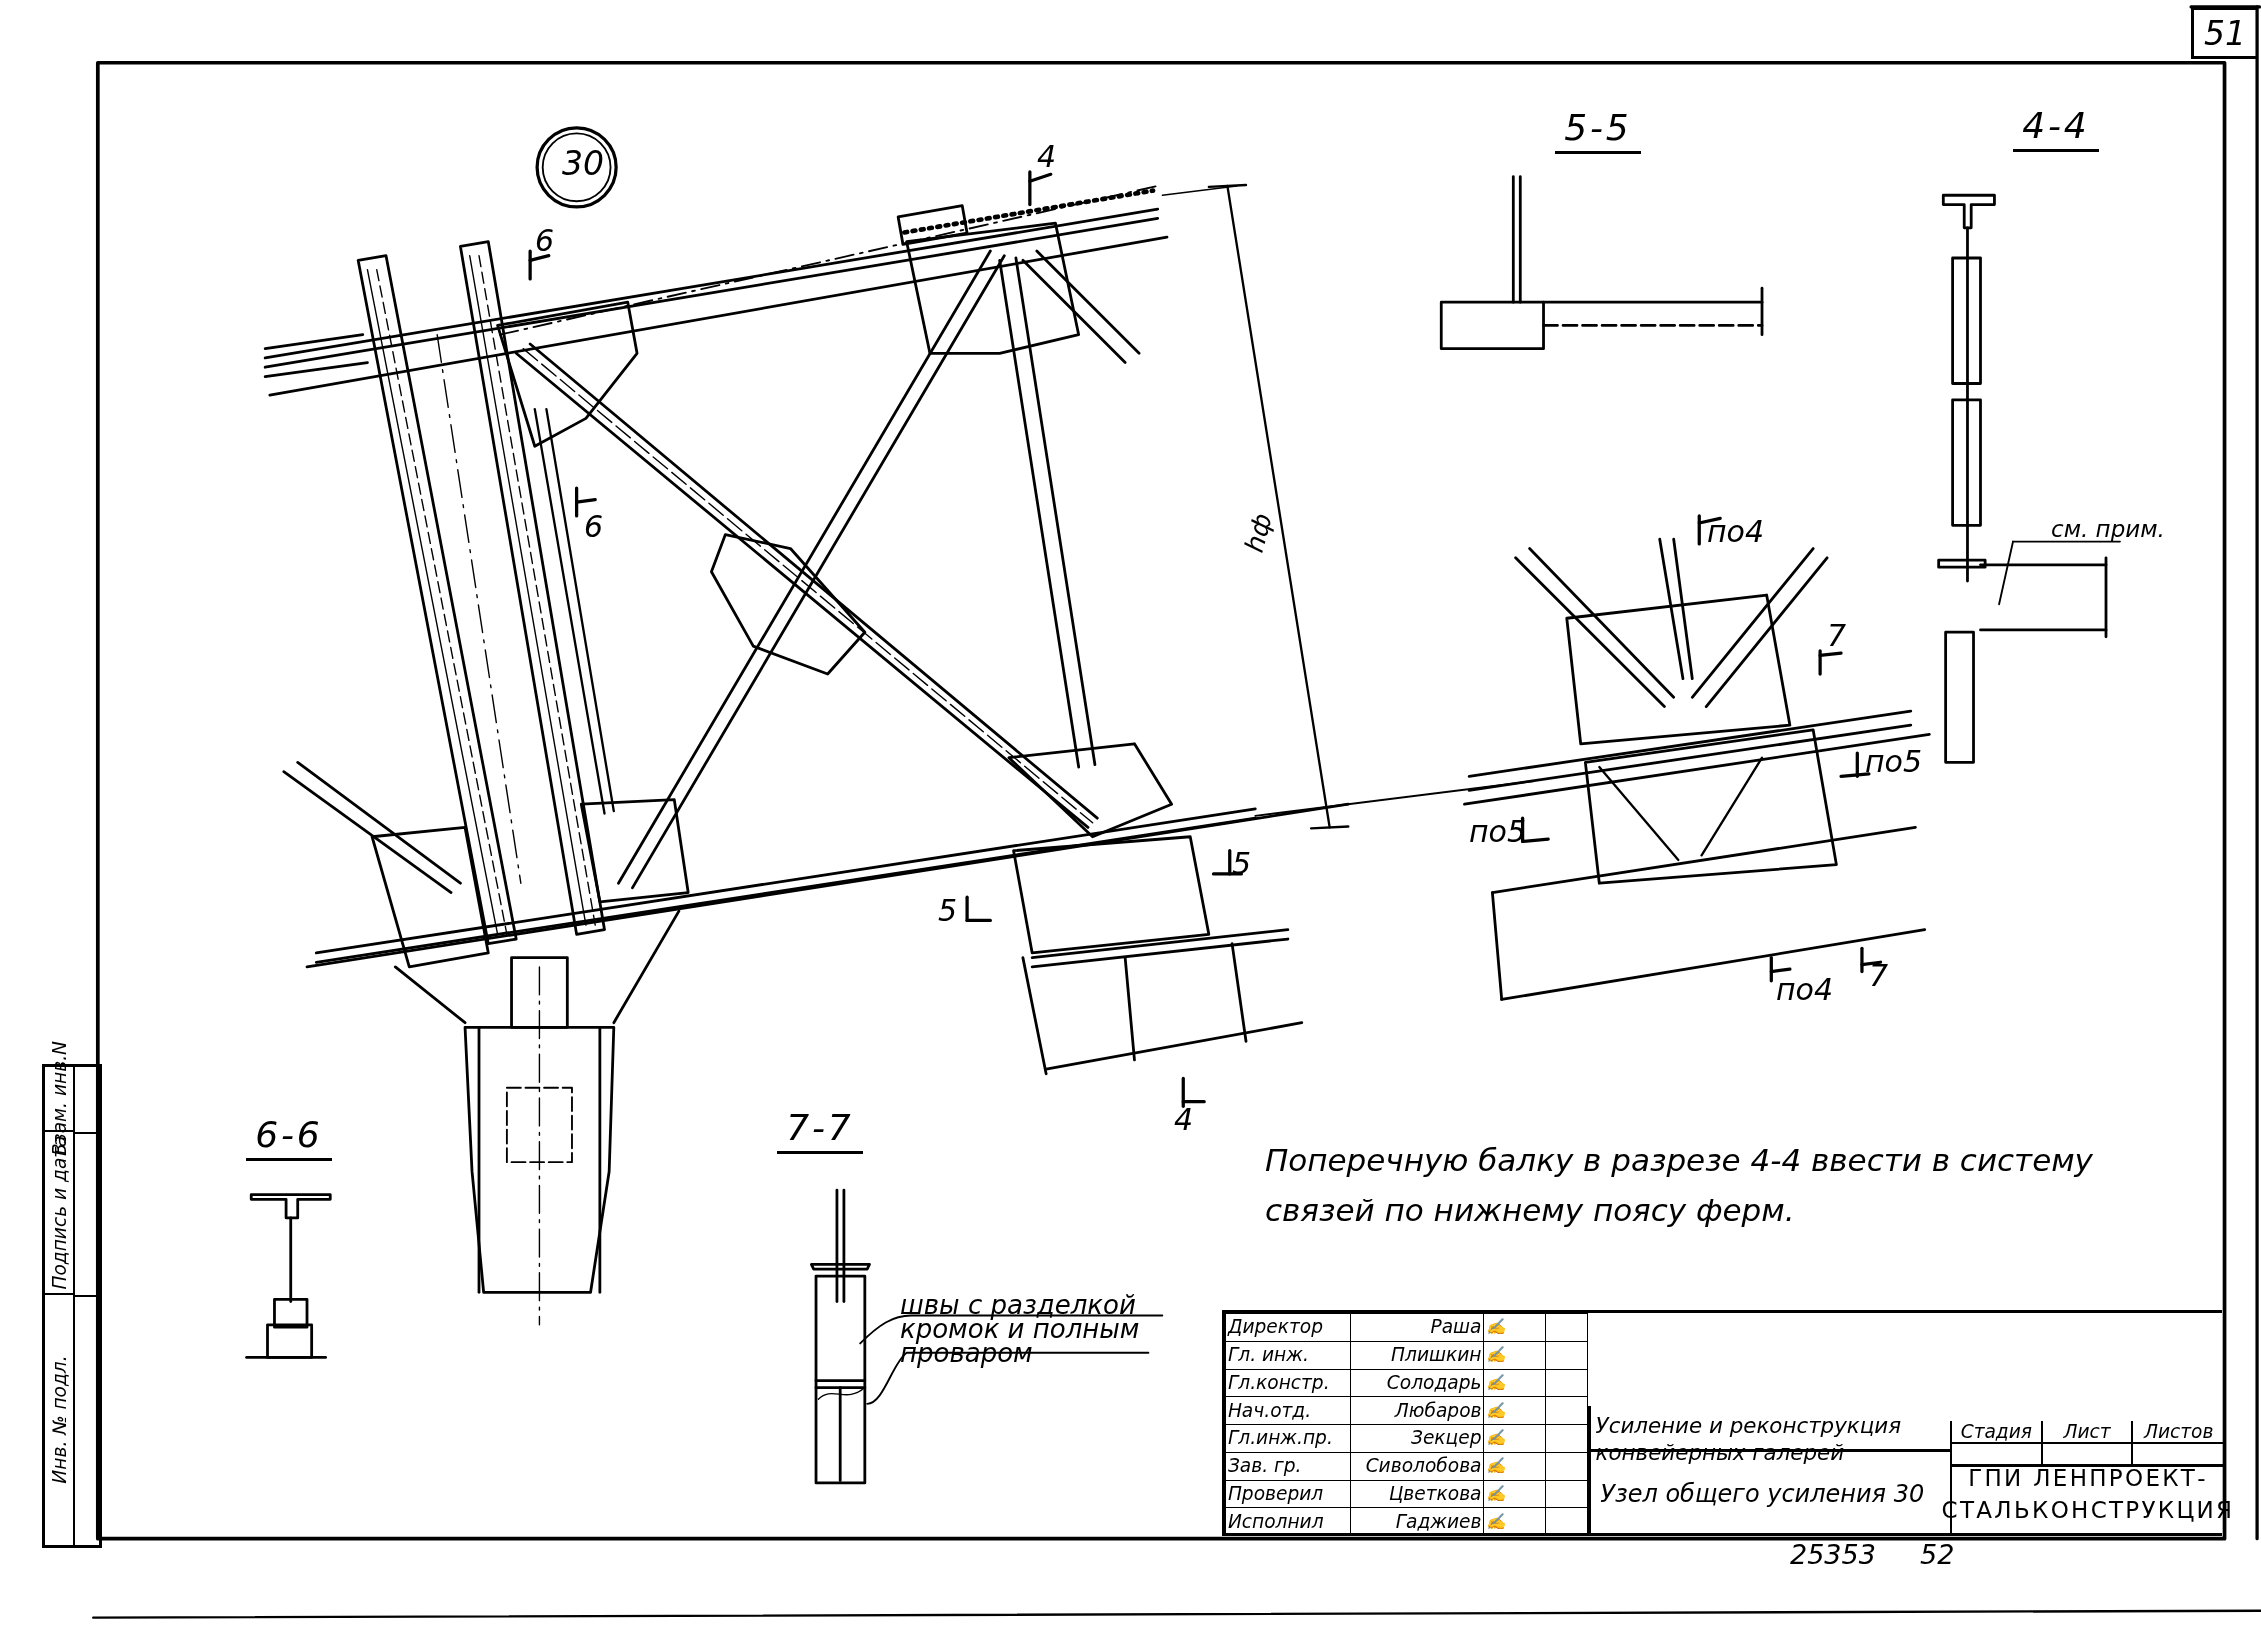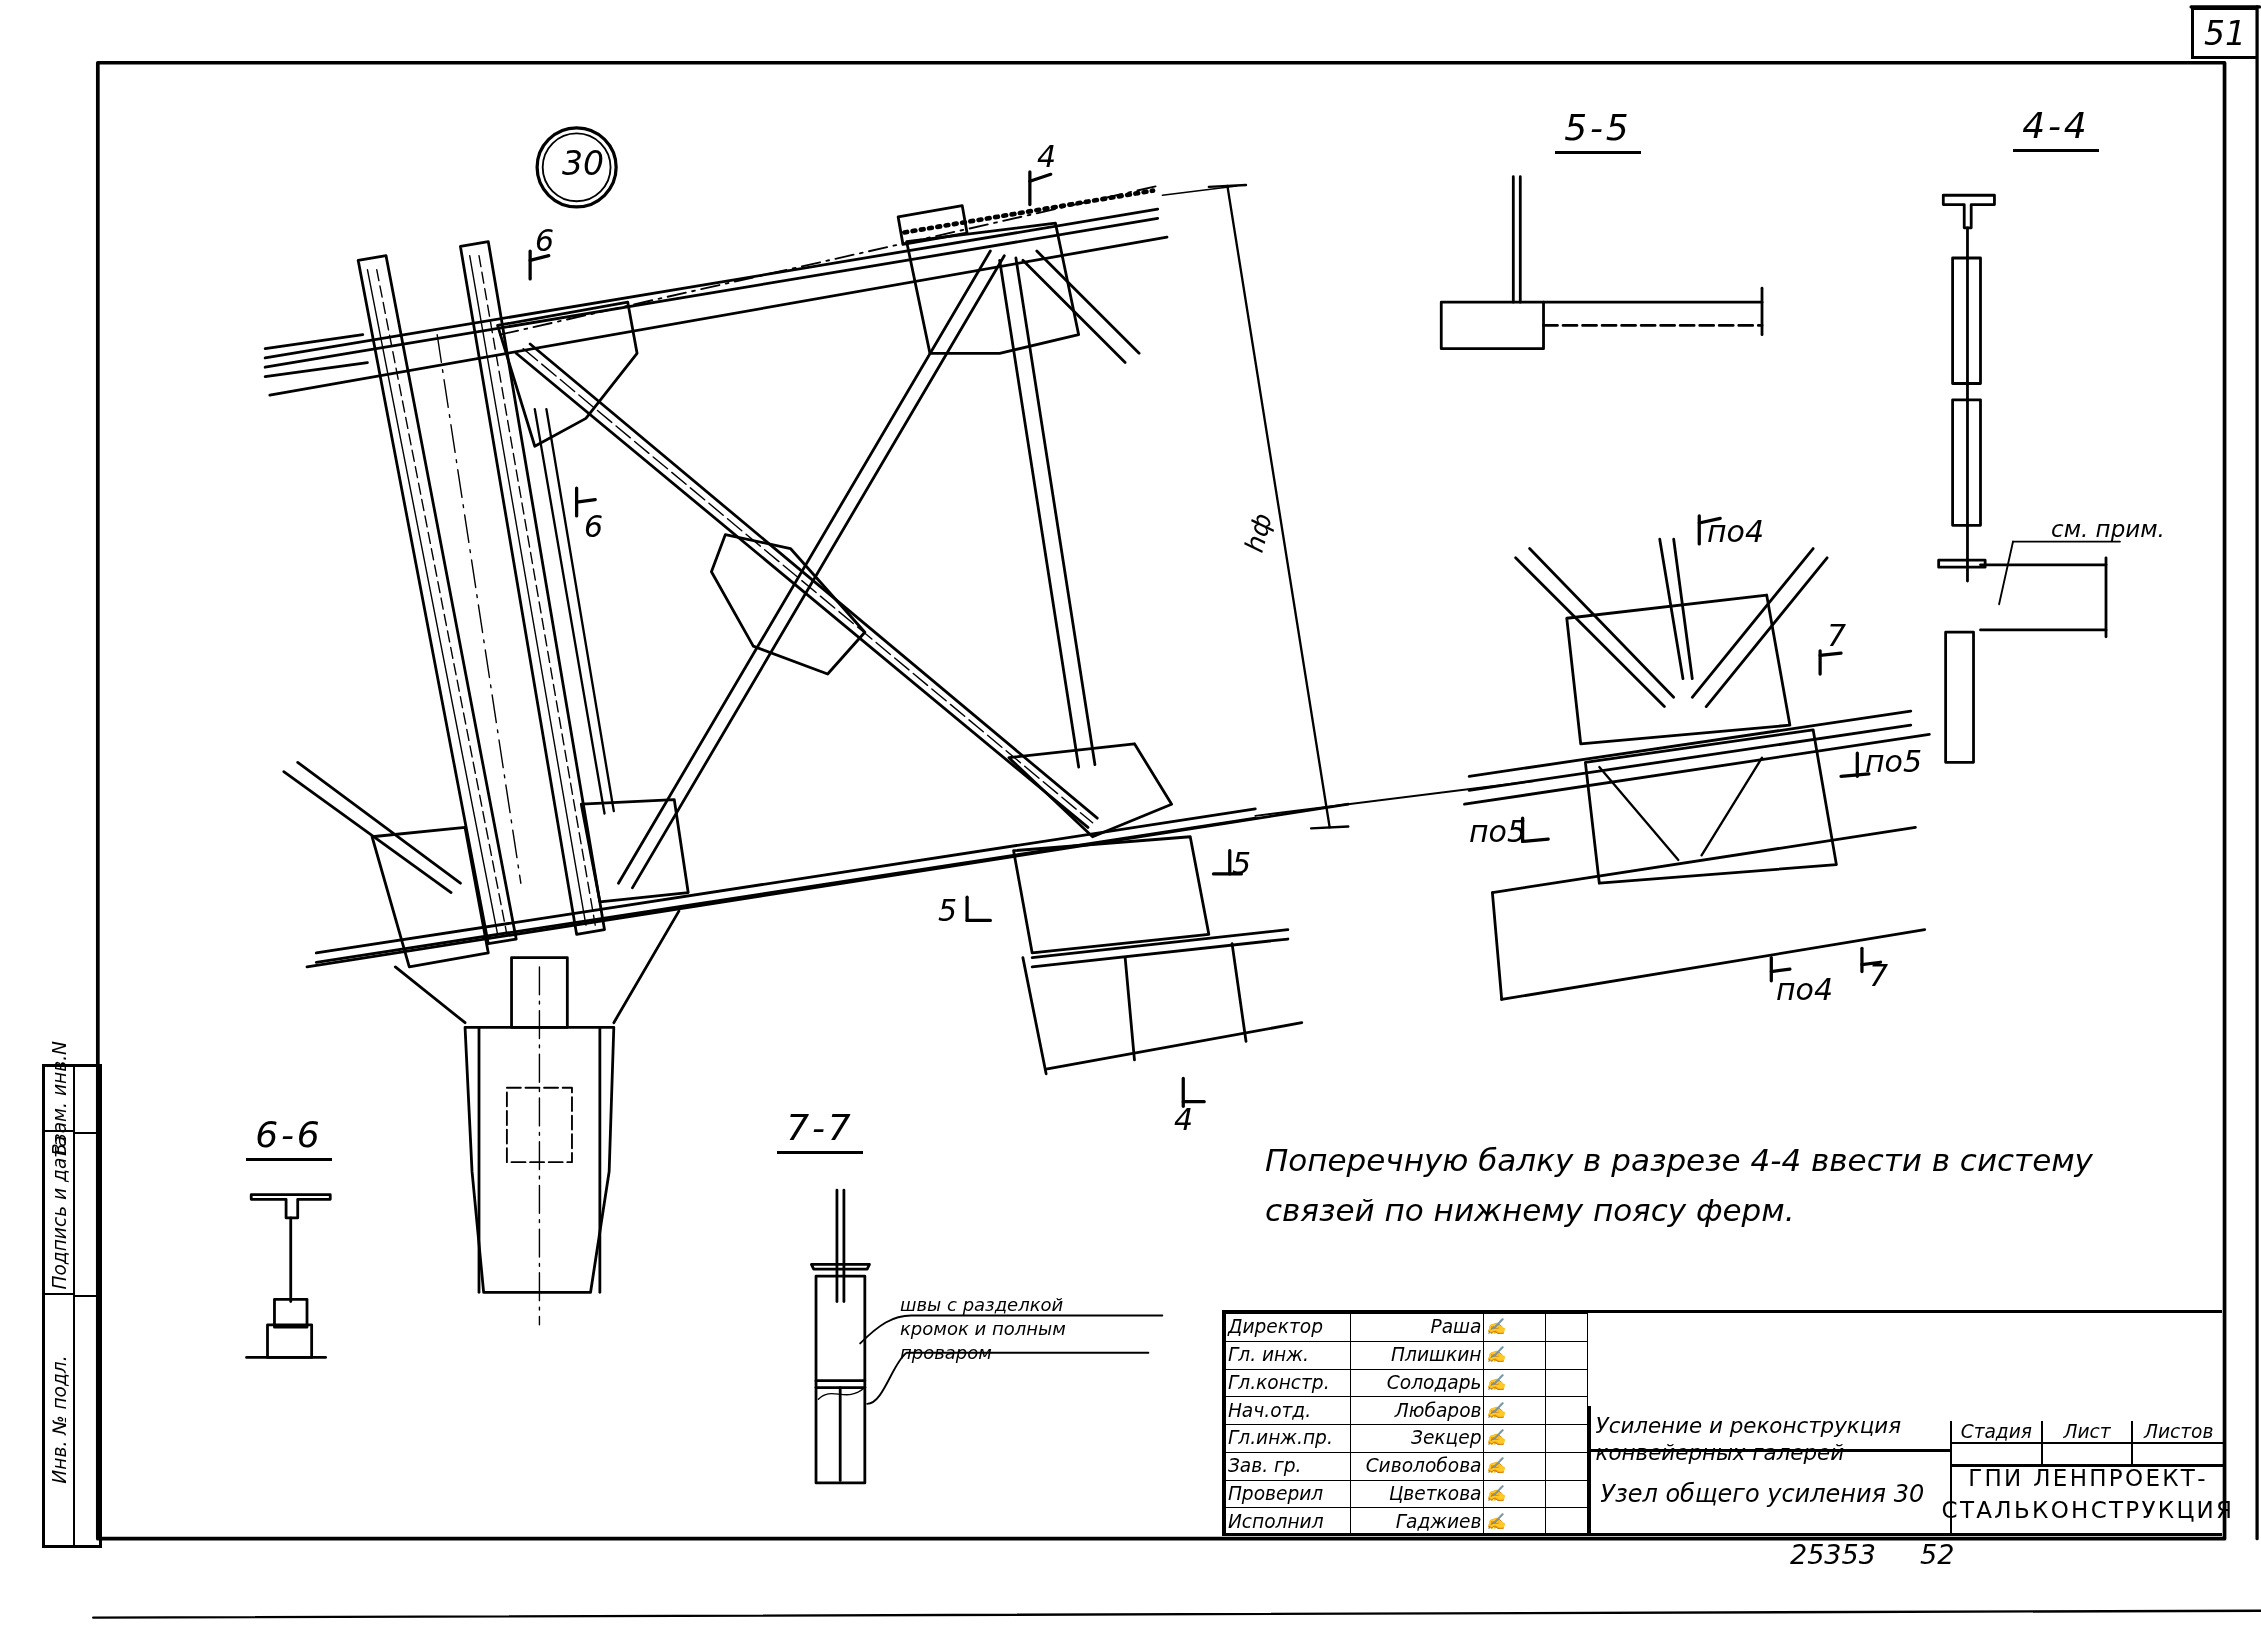--- a/index.html
+++ b/index.html
@@ -279,21 +279,21 @@
 <div class="abs hand cut" style="left:1232px; top:846px;">5</div>
 <div class="abs hand cut" style="left:1707px; top:514px;">по4</div>
 <div class="abs hand cut" style="left:1776px; top:972px;">по4</div>
 <div class="abs hand cut" style="left:1469px; top:814px;">по5</div>
 <div class="abs hand cut" style="left:1865px; top:744px;">по5</div>
 <div class="abs hand cut" style="left:1827px; top:618px;">7</div>
 <div class="abs hand cut" style="left:1869px; top:958px;">7</div>
 <div class="abs hand" style="left:1239px; top:518px; font-size:26px; transform:rotate(-75deg);">hф</div>
 
 <div class="abs hand" style="left:2051px; top:516px; font-size:23px;">см. прим.</div>
-<div class="abs hand" style="left:900px; top:1293px; font-size:18px; line-height:24px;">
+<div class="abs hand" style="left:900px; top:1293px; font-size:26px; line-height:24px;">
   <div>швы с разделкой</div>
   <div>кромок и полным</div>
   <div>проваром</div>
 </div>
 
 <div class="abs hand note" style="left:1265px; top:1135px;">
   <div>Поперечную балку в разрезе 4-4 ввести в систему</div>
   <div>связей по нижнему поясу ферм.</div>
 </div>
 

